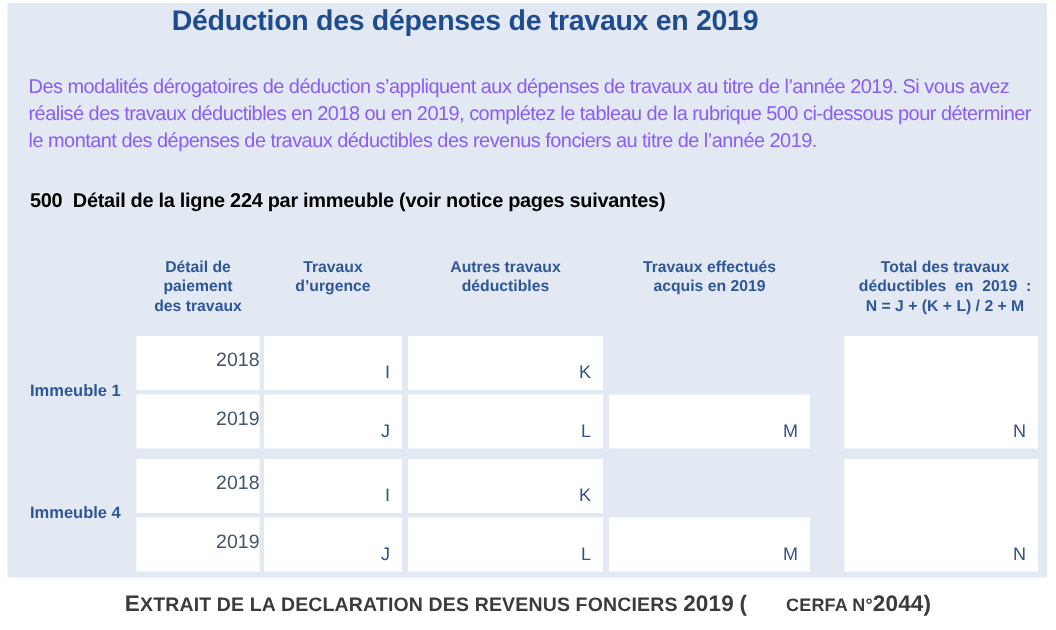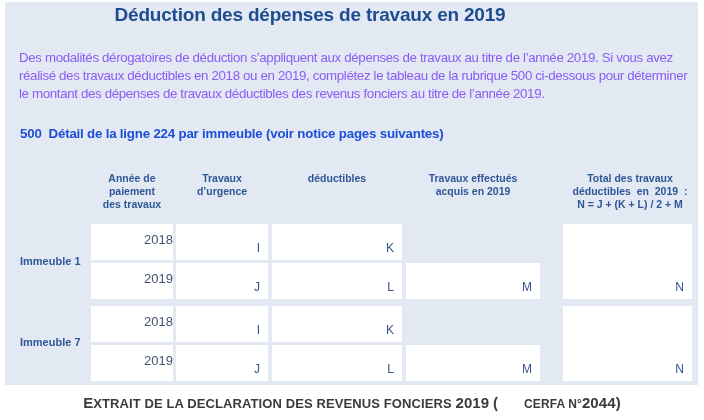--- a/index.html
+++ b/index.html
@@ -3,21 +3,21 @@
 <meta charset="utf-8">
 <style>
   html, body { margin:0; padding:0; background:#ffffff; }
   body { width:704px; height:420px; position:relative; overflow:hidden;
          font-family:"Liberation Sans", sans-serif; color:#2a4e8c; }
   .panel { position:absolute; left:5px; top:2px; width:693px; height:383px; background:#e2e9f3; }
   .title { position:absolute; left:0; top:4px; width:620px; text-align:center;
            font-size:19px; font-weight:bold; color:#1f4c8f; letter-spacing:-0.2px; }
   .intro { position:absolute; left:19px; top:49px; width:672px; font-size:13.3px; line-height:18px;
            color:#8b5cf6; letter-spacing:-0.35px; }
-  .section { position:absolute; left:20px; top:126px; font-size:13.3px; font-weight:bold; color:#1d4ed8; letter-spacing:-0.2px; }
+  .section { position:absolute; left:20px; top:126px; font-size:13.3px; font-weight:bold; color:#000000; letter-spacing:-0.2px; }
   .colh { position:absolute; text-align:center; font-size:10.5px; font-weight:bold; color:#2f5797; line-height:13px; }
   .rowlabel { position:absolute; font-size:11px; font-weight:bold; color:#2f5797; }
   .cell { position:absolute; background:#ffffff; }
   .year { font-size:13px; color:#44546a; text-align:right; }
   .letter { position:absolute; right:8px; bottom:5px; font-size:12px; color:#34528a; }
   .caption { position:absolute; left:0; top:394px; width:704px; text-align:center;
              font-size:13px; color:#3b3b3b; font-weight:bold; letter-spacing:0.1px; }
   .caption .big { font-size:15px; }
   .caption .sm { font-size:12px;padding-left:26px; }
 </style>
@@ -26,29 +26,30 @@
 
 <div class="panel"></div>
 
 <div class="title">Déduction des dépenses de travaux en 2019</div>
 
 <div class="intro">Des modalités dérogatoires de déduction s’appliquent aux dépenses de travaux au titre de l’année 2019. Si vous avez réalisé des travaux déductibles en 2018 ou en 2019, complétez le tableau de la rubrique 500 ci-dessous pour déterminer le montant des dépenses de travaux déductibles des revenus fonciers au titre de l’année 2019.</div>
 
 <div class="section" style="white-space:pre;">500  Détail de la ligne 224 par immeuble (voir notice pages suivantes)</div>
 
 <div class="colh" style="left:91px; top:172px; width:82px;">
-  <div>Année de</div>
+  <div>Détail de</div>
   <div>paiement</div>
   <div>des travaux</div>
 </div>
 <div class="colh" style="left:176px; top:172px; width:92px;text-align:center;">
   <div>Travaux</div>
   <div>d’urgence</div>
 </div>
 <div class="colh" style="left:272px; top:172px; width:130px;">
+  <div>Autres travaux</div>
   <div>déductibles</div>
 </div>
 <div class="colh" style="left:398px; top:172px; width:150px;">
   <div>Travaux effectués</div>
   <div>acquis en 2019</div>
 </div>
 <div class="colh" style="left:560px; top:172px; width:140px;">
   <div>Total des travaux</div>
   <div style="white-space:pre;">déductibles  en  2019  :</div>
   <div>N = J + (K + L) / 2 + M</div>
@@ -75,21 +76,21 @@
 <div class="cell" style="left:272px; top:263px; width:130px; height:36px;">
   <span class="letter">L</span>
 </div>
 <div class="cell" style="left:406px; top:263px; width:134px; height:36px;">
   <span class="letter">M</span>
 </div>
 <div class="cell" style="left:563px; top:224px; width:129px; height:75px;">
   <span class="letter">N</span>
 </div>
 
-<div class="rowlabel" style="left:20px; top:336px;">Immeuble 7</div>
+<div class="rowlabel" style="left:20px; top:336px;">Immeuble 4</div>
 
 <div class="cell year" style="left:91px; top:306px; width:82px; height:36px; line-height:32px;">
   <span>2018</span>
 </div>
 <div class="cell" style="left:176px; top:306px; width:92px; height:36px;">
   <span class="letter">I</span>
 </div>
 <div class="cell" style="left:272px; top:306px; width:130px; height:36px;">
   <span class="letter">K</span>
 </div>

